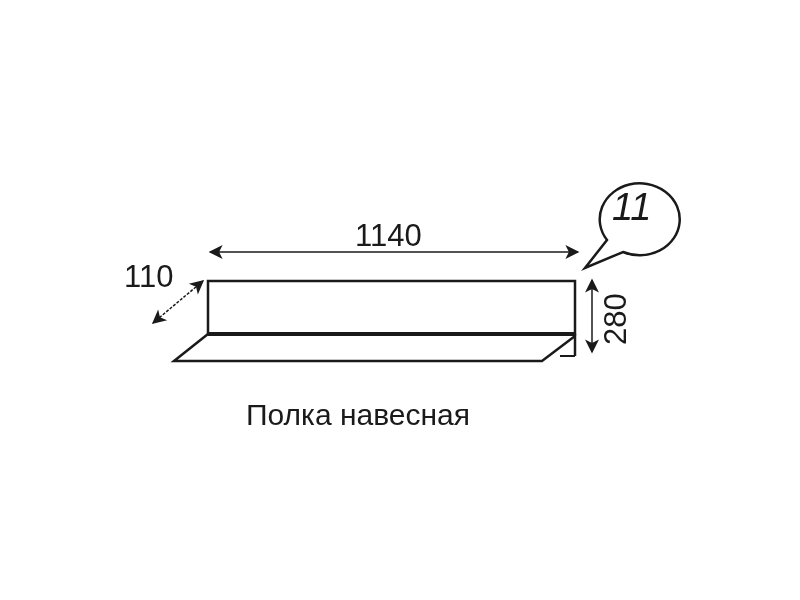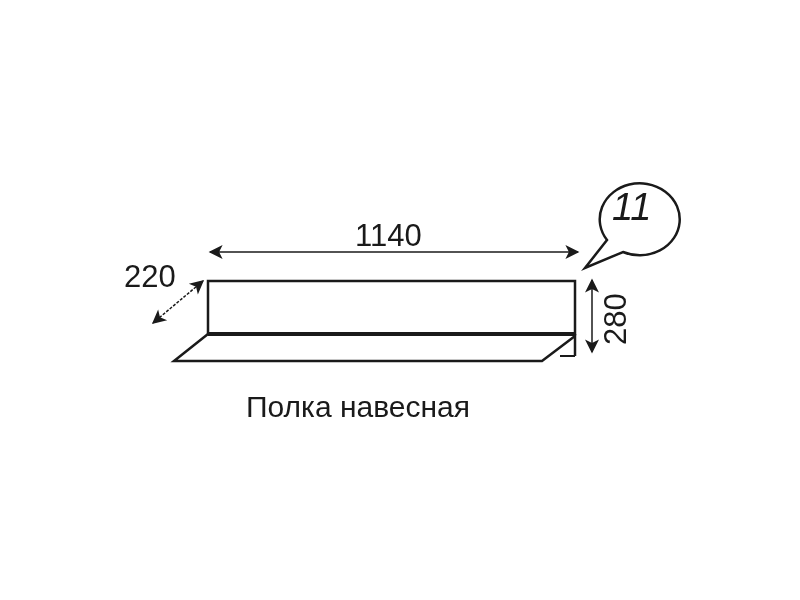--- a/index.html
+++ b/index.html
@@ -39,16 +39,16 @@
   <line x1="592" y1="280" x2="592" y2="352" stroke="#1a1a1a" stroke-width="1.5" marker-start="url(#arrBig)" marker-end="url(#arrBig)"></line>
 
   <line x1="203" y1="281" x2="153" y2="323" stroke="#1a1a1a" stroke-width="1.5" stroke-dasharray="3,1.5" marker-start="url(#arrBig)" marker-end="url(#arrBig)"></line>
 
   <g>
     <path d="M607,240 A40,36 0 1 1 623,252 L585,268 Z" fill="#ffffff" stroke="#1a1a1a" stroke-width="2.5" stroke-linejoin="miter"></path>
   </g>
 </svg>
 
 <div class="lbl dim" style="left:355px; top:220px;">1140</div>
-<div class="lbl dim" style="left:124px; top:261px;">220</div>
+<div class="lbl dim" style="left:124px; top:261px;">110</div>
 <div class="lbl dim" style="left:600px; top:300px; transform: rotate(-90deg); transform-origin: left top; top:345px;">280</div>
 <div class="lbl badge-num" style="left:612px; top:188px;">11</div>
-<div class="lbl caption" style="left:246px; top:392px;">Полка навесная</div>
+<div class="lbl caption" style="left:246px; top:400px;">Полка навесная</div>
 
 </body></html>

